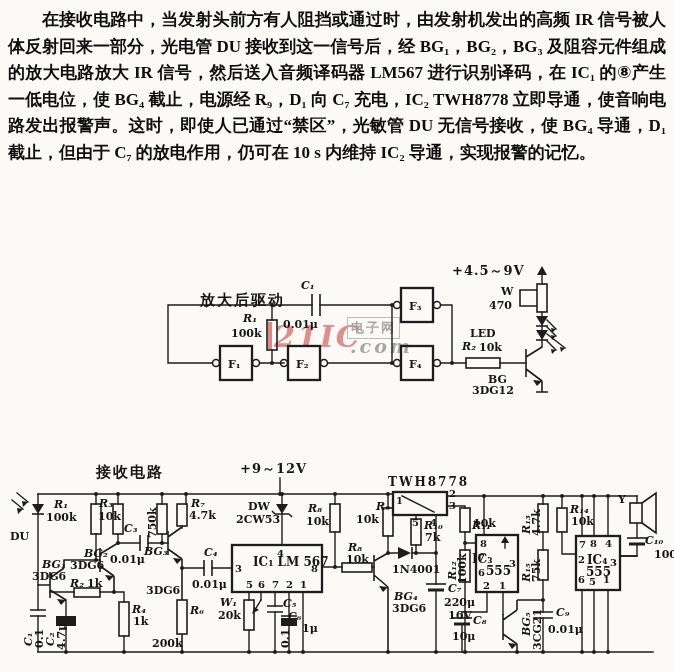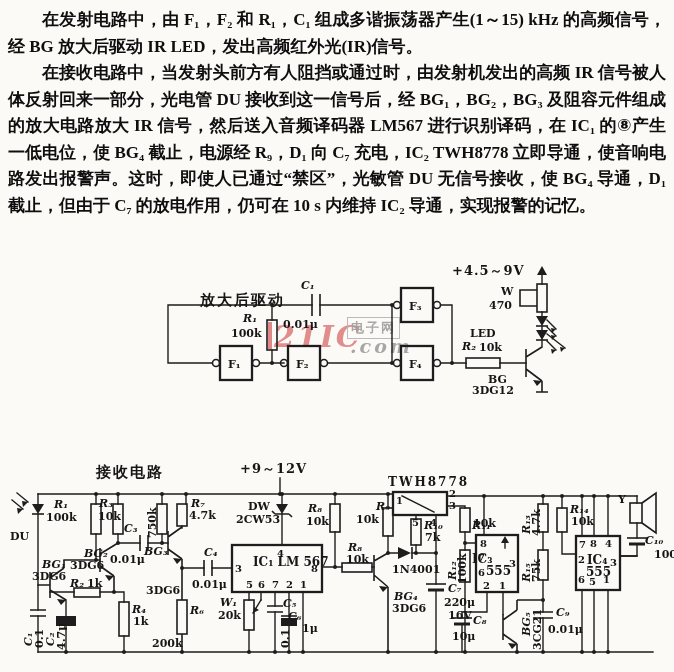--- a/index.html
+++ b/index.html
@@ -36,21 +36,20 @@
 <div id="page">
 
   <div id="wm">
     <div class="wm-bar"></div>
     <span class="wm-brand">21IC</span>
     <span class="wm-site">电子网</span>
     <span class="wm-com">.com</span>
   </div>
 
   <div id="doc">
-    <p>在发射电路中，由 F₁，F₂ 和 R₁，C₁ 组成多谐振荡器产生(1～15) kHz 的高频信号，经 BG 放大后驱动 IR LED，发出高频红外光(IR)信号。</p>
     <p>在接收电路中，当发射头前方有人阻挡或通过时，由发射机发出的高频 IR 信号被人体反射回来一部分，光电管 DU 接收到这一信号后，经 BG₁，BG₂，BG₃ 及阻容元件组成的放大电路放大 IR 信号，然后送入音频译码器 LM567 进行识别译码，在 IC₁ 的⑧产生一低电位，使 BG₄ 截止，电源经 R₉，D₁ 向 C₇ 充电，IC₂ TWH8778 立即导通，使音响电路发出报警声。这时，即使人已通过“禁区”，光敏管 DU 无信号接收，使 BG₄ 导通，D₁ 截止，但由于 C₇ 的放电作用，仍可在 10 s 内维持 IC₂ 导通，实现报警的记忆。</p>
   </div>
 
   <svg width="674" height="672" viewBox="0 0 674 672">
 
     <g>
       <path class="w" d="M168,305 H312 M320,305 H393 M168,305 V363 M168,363 H212
         M260,363 H284 M328,363 H392 M392,305 V363 M392,363 H393
         M441,305 H452 M452,305 V363 M441,363 H466 M500,363 H526
         M272,305 V320 M272,350 V363"></path>

